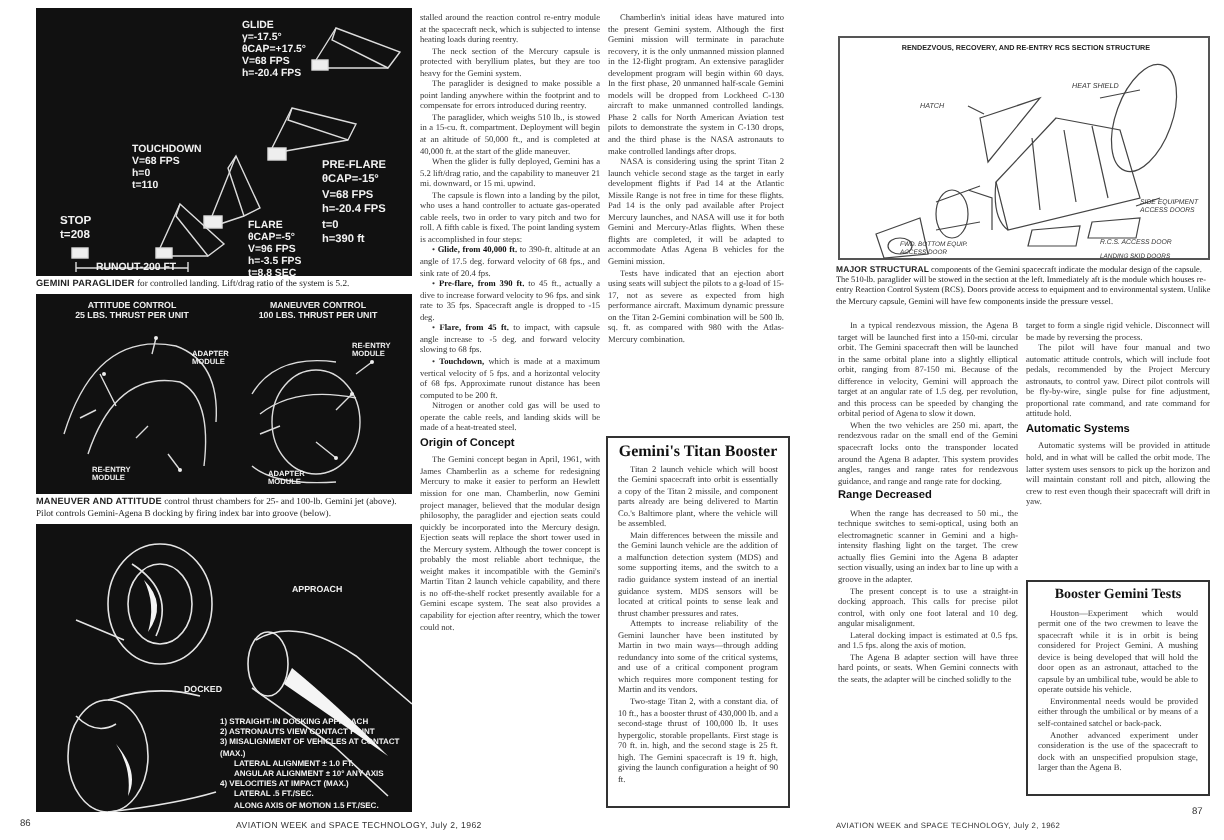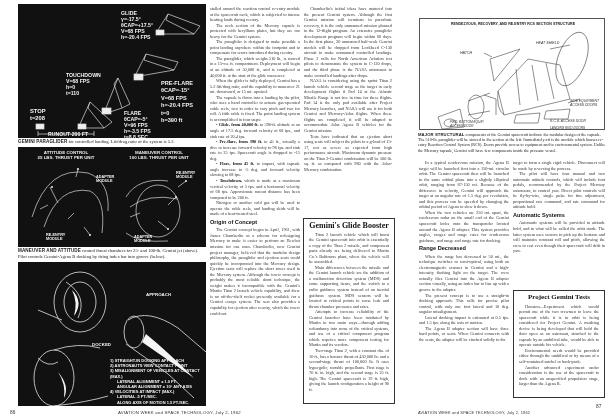--- a/index.html
+++ b/index.html
@@ -167,21 +167,21 @@
     <p>The Gemini concept began in April, 1961, with James Chamberlin as a scheme for redesigning Mercury to make it easier to perform an Hewlett mission for one man. Chamberlin, now Gemini project manager, believed that the modular design philosophy, the paraglider and ejection seats could quickly be incorporated into the Mercury design. Ejection seats will replace the short tower used in the Mercury system. Although the tower concept is probably the most reliable abort technique, the weight makes it incompatible with the Gemini's Martin Titan 2 launch vehicle capability, and there is no off-the-shelf rocket presently available for a Gemini escape system. The seat also provides a capability for ejection after reentry, which the tower could not.</p>
   </div>
 
   <div class="abs col" style="left:304px;top:6px;width:88px;height:186px;overflow:hidden;">
     <p>Chamberlin's initial ideas have matured into the present Gemini system. Although the first Gemini mission will terminate in parachute recovery, it is the only unmanned mission planned in the 12-flight program. An extensive paraglider development program will begin within 60 days. In the first phase, 20 unmanned half-scale Gemini models will be dropped from Lockheed C-130 aircraft to make unmanned controlled landings. Phase 2 calls for North American Aviation test pilots to demonstrate the system in C-130 drops, and the third phase is the NASA astronauts to make controlled landings after drops.</p>
     <p>NASA is considering using the sprint Titan 2 launch vehicle second stage as the target in early development flights if Pad 14 at the Atlantic Missile Range is not free in time for these flights. Pad 14 is the only pad available after Project Mercury launches, and NASA will use it for both Gemini and Mercury-Atlas flights. When these flights are completed, it will be adapted to accommodate Atlas Agena B vehicles for the Gemini mission.</p>
     <p>Tests have indicated that an ejection abort using seats will subject the pilots to a g-load of 15-17, not as severe as expected from high performance aircraft. Maximum dynamic pressure on the Titan 2-Gemini combination will be 500 lb. sq. ft. as compared with 980 with the Atlas-Mercury combination.</p>
   </div>
 
   <div class="abs col box" style="left:303px;top:218px;width:92px;height:186px;overflow:hidden;">
-    <h3>Gemini's Glide Booster</h3>
+    <h3>Gemini's Titan Booster</h3>
     <p>Titan 2 launch vehicle which will boost the Gemini spacecraft into orbit is essentially a copy of the Titan 2 missile, and component parts already are being delivered to Martin Co.'s Baltimore plant, where the vehicle will be assembled.</p>
     <p>Main differences between the missile and the Gemini launch vehicle are the addition of a malfunction detection system (MDS) and some supporting items, and the switch to a radio guidance system instead of an inertial guidance system. MDS sensors will be located at critical points to sense leak and thrust chamber pressures and rates.</p>
     <p>Attempts to increase reliability of the Gemini launcher have been instituted by Martin in two main ways—through adding redundancy into some of the critical systems, and use of a critical component program which requires more component testing for Martin and its vendors.</p>
     <p>Two-stage Titan 2, with a constant dia. of 10 ft., has a booster thrust of 430,000 lb. and a second-stage thrust of 100,000 lb. It uses hypergolic, storable propellants. First stage is 70 ft. in. high, and the second stage is 25 ft. high. The Gemini spacecraft is 19 ft. high, giving the launch configuration a height of 90 ft.</p>
   </div>
 </div>
 
 <div>
 
   <div class="abs" style="left:419px;top:18px;width:186px;height:112px;border:1px solid #555;background:#fff;">
@@ -224,21 +224,21 @@
   </div>
 
   <div class="abs col" style="left:513px;top:160px;width:92px;height:122px;overflow:hidden;">
     <p style="text-indent:0">target to form a single rigid vehicle. Disconnect will be made by reversing the process.</p>
     <p>The pilot will have four manual and two automatic attitude controls, which will include foot pedals, recommended by the Project Mercury astronauts, to control yaw. Direct pilot controls will be fly-by-wire, single pulse for fine adjustment, proportional rate command, and rate command for attitude hold.</p>
     <h4>Automatic Systems</h4>
     <p>Automatic systems will be provided in attitude hold, and in what will be called the orbit mode. The latter system uses sensors to pick up the horizon and will maintain constant roll and pitch, allowing the crew to rest even though their spacecraft will drift in yaw.</p>
   </div>
 
   <div class="abs col box" style="left:513px;top:290px;width:92px;height:108px;overflow:hidden;">
-    <h3 style="font-size:7px;">Project Gemini Tests</h3>
+    <h3 style="font-size:7px;">Booster Gemini Tests</h3>
     <p>Houston—Experiment which would permit one of the two crewmen to leave the spacecraft while it is in orbit is being considered for Project Gemini. A mushing device is being developed that will hold the door open as an astronaut, attached to the capsule by an umbilical tube, would be able to operate outside his vehicle.</p>
     <p>Environmental needs would be provided either through the umbilical or by means of a self-contained satchel or back-pack.</p>
     <p>Another advanced experiment under consideration is the use of the spacecraft to dock with an unspecified propulsion stage, larger than the Agena B.</p>
   </div>
 
   <div class="abs footer" style="left:418px;top:410px;font-size:3.9px;">AVIATION WEEK and SPACE TECHNOLOGY, July 2, 1962</div>
   <div class="abs pgnum" style="left:596px;top:404px;">87</div>
 </div>
 
 </body></html>

